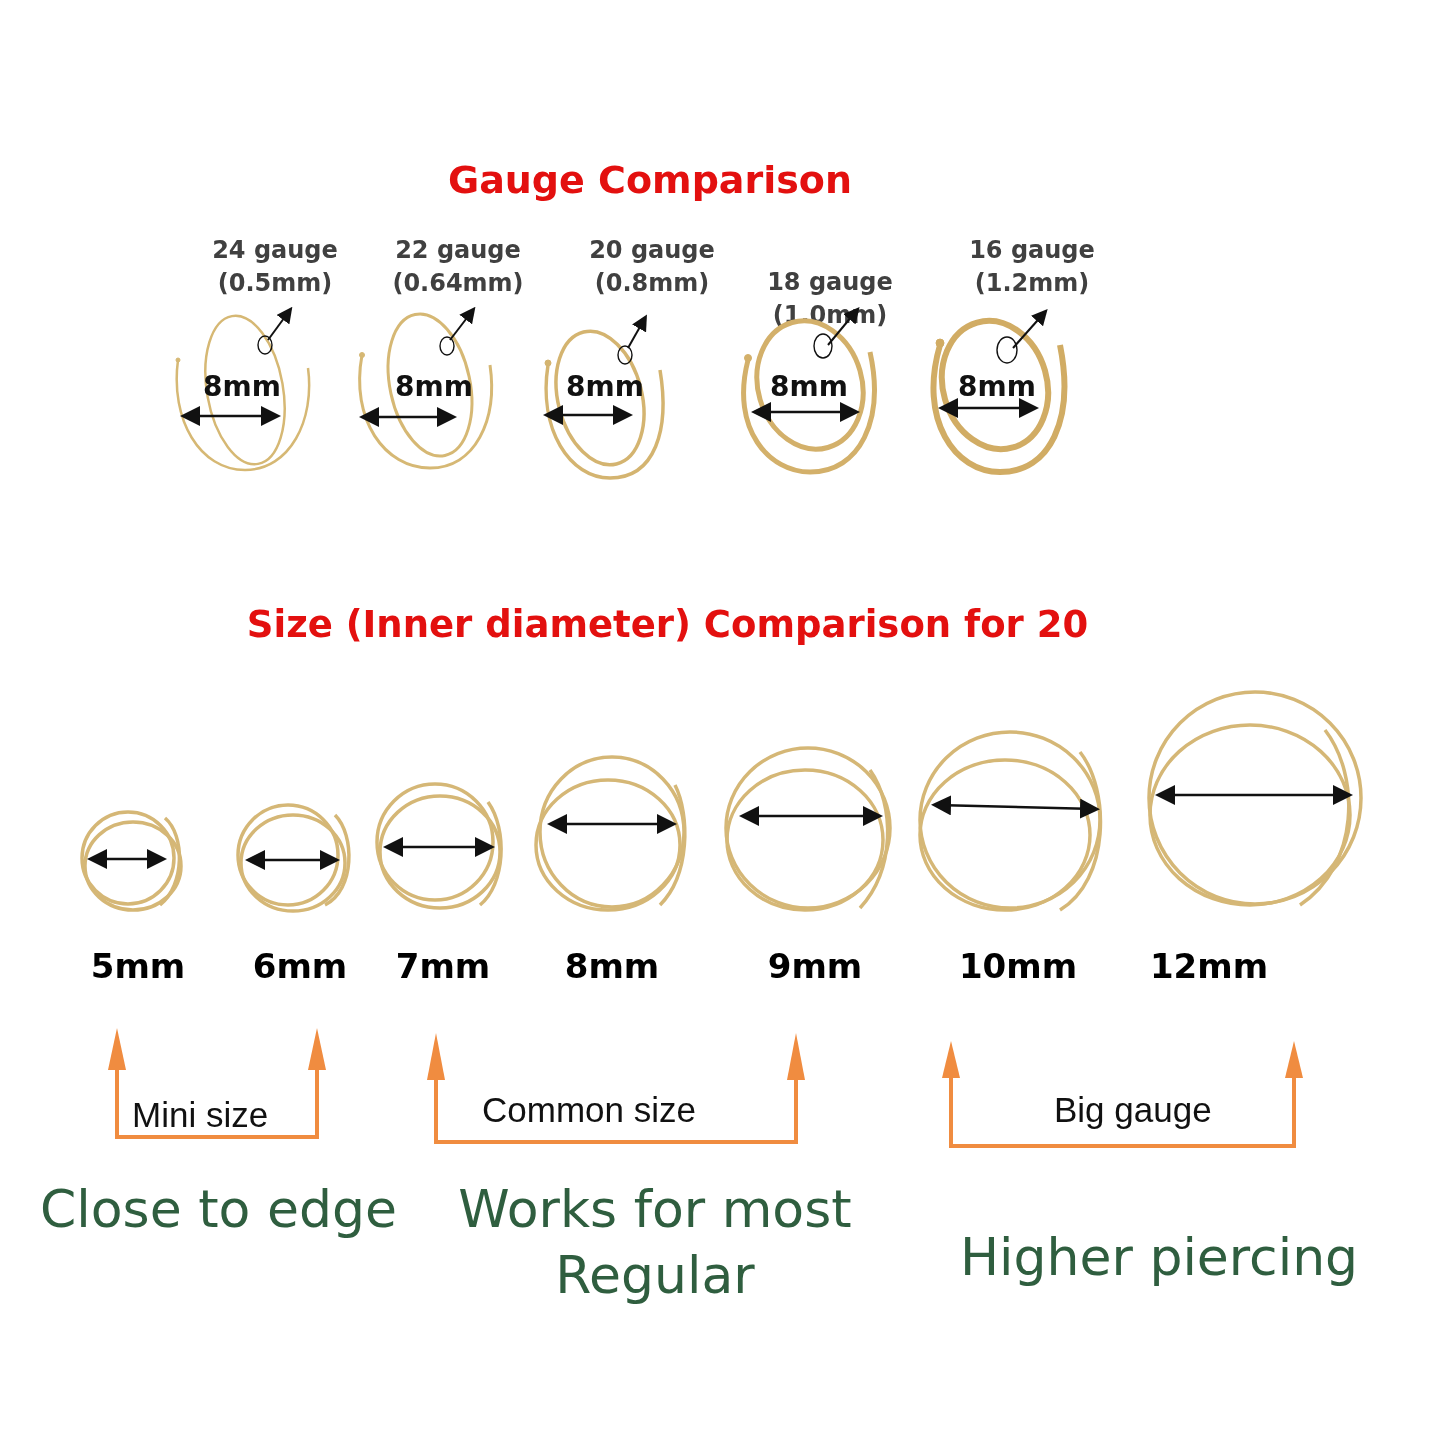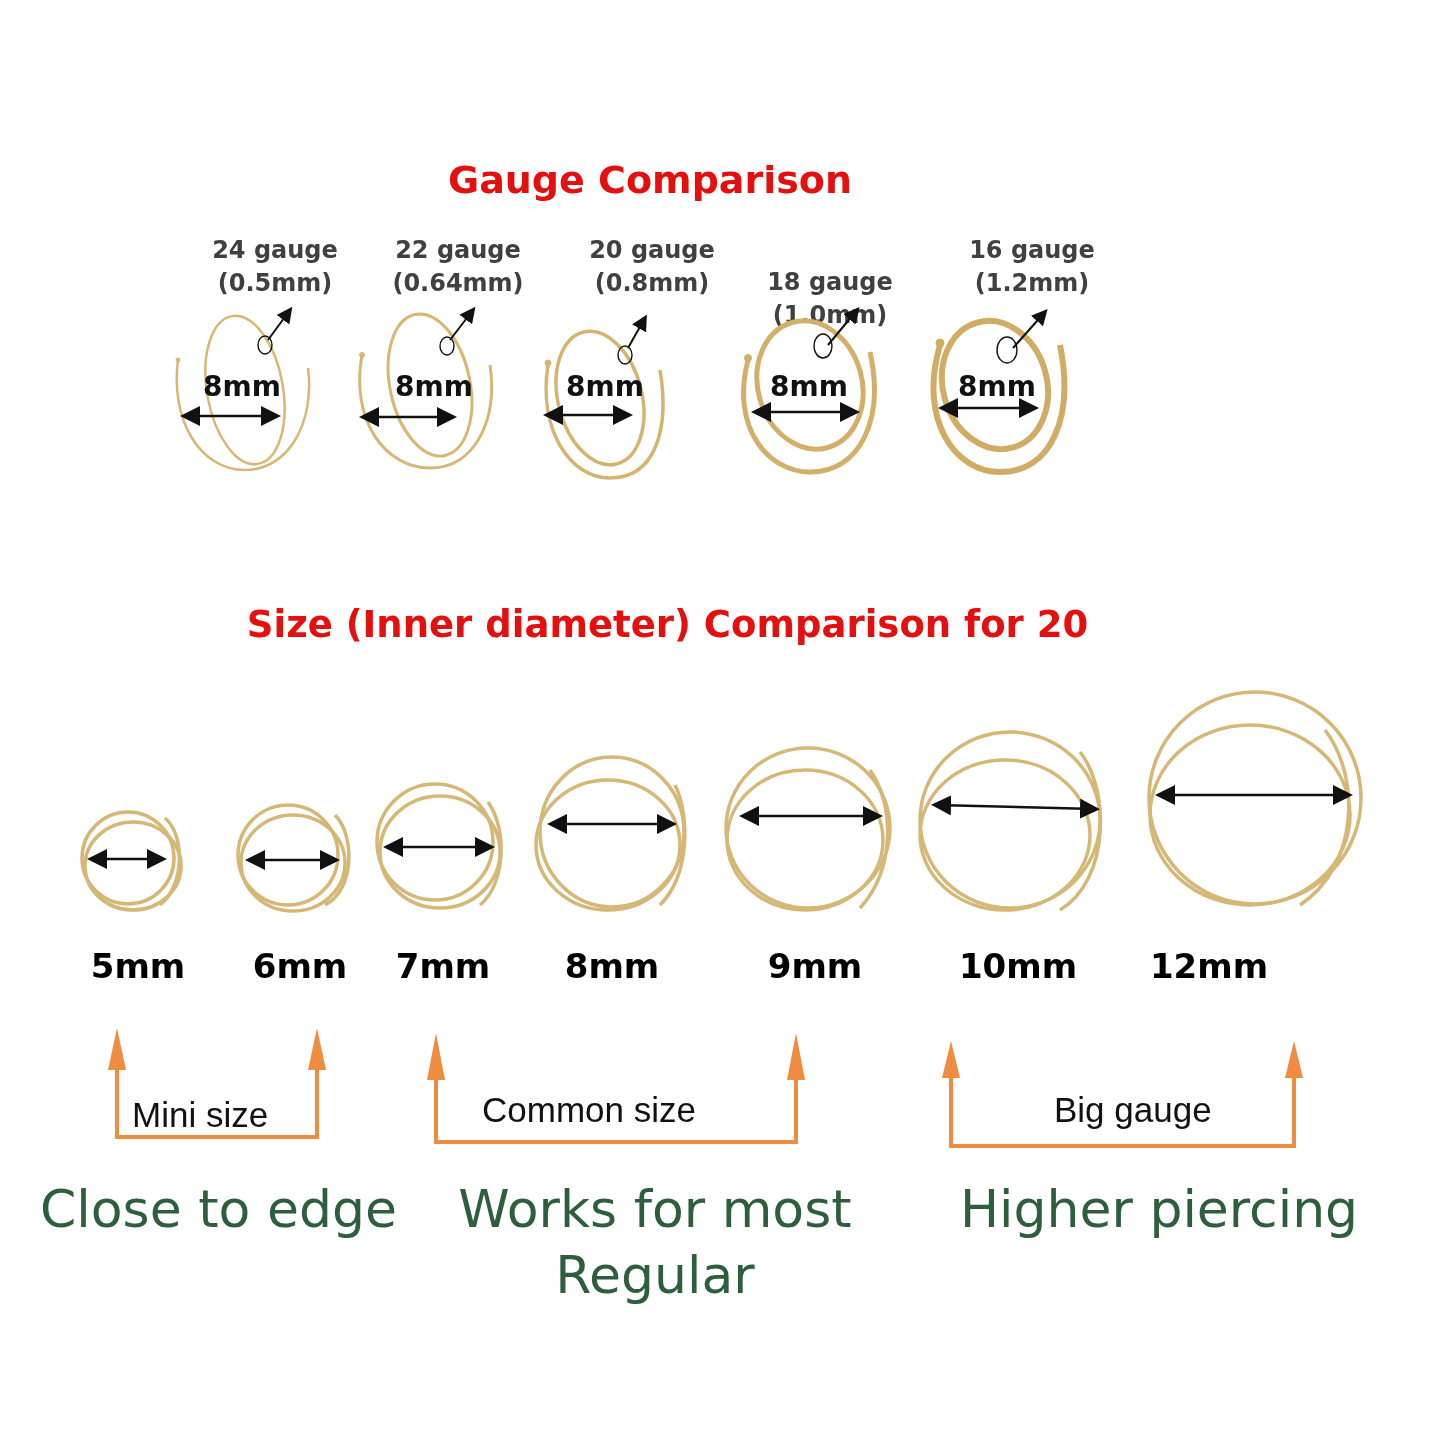--- a/index.html
+++ b/index.html
@@ -195,15 +195,15 @@
 <div class="abs bracket-text" style="left:447px; top:1090px;margin-left:35px;">Common size</div>
 <div class="abs bracket-text" style="left:1054px; top:1090px;">Big gauge</div>
 
 <div class="abs green-text" style="left:40px; top:1176px; width:340px;">
   <div>Close to edge</div>
 </div>
 <div class="abs green-text" style="left:455px; top:1176px; width:400px;">
   <div>Works for most</div>
   <div>Regular</div>
 </div>
-<div class="abs green-text" style="left:960px; top:1176px; width:390px;">
+<div class="abs green-text" style="left:960px; top:1224px; width:390px;">
   <div>Higher piercing</div>
 </div>
 
 </body></html>

